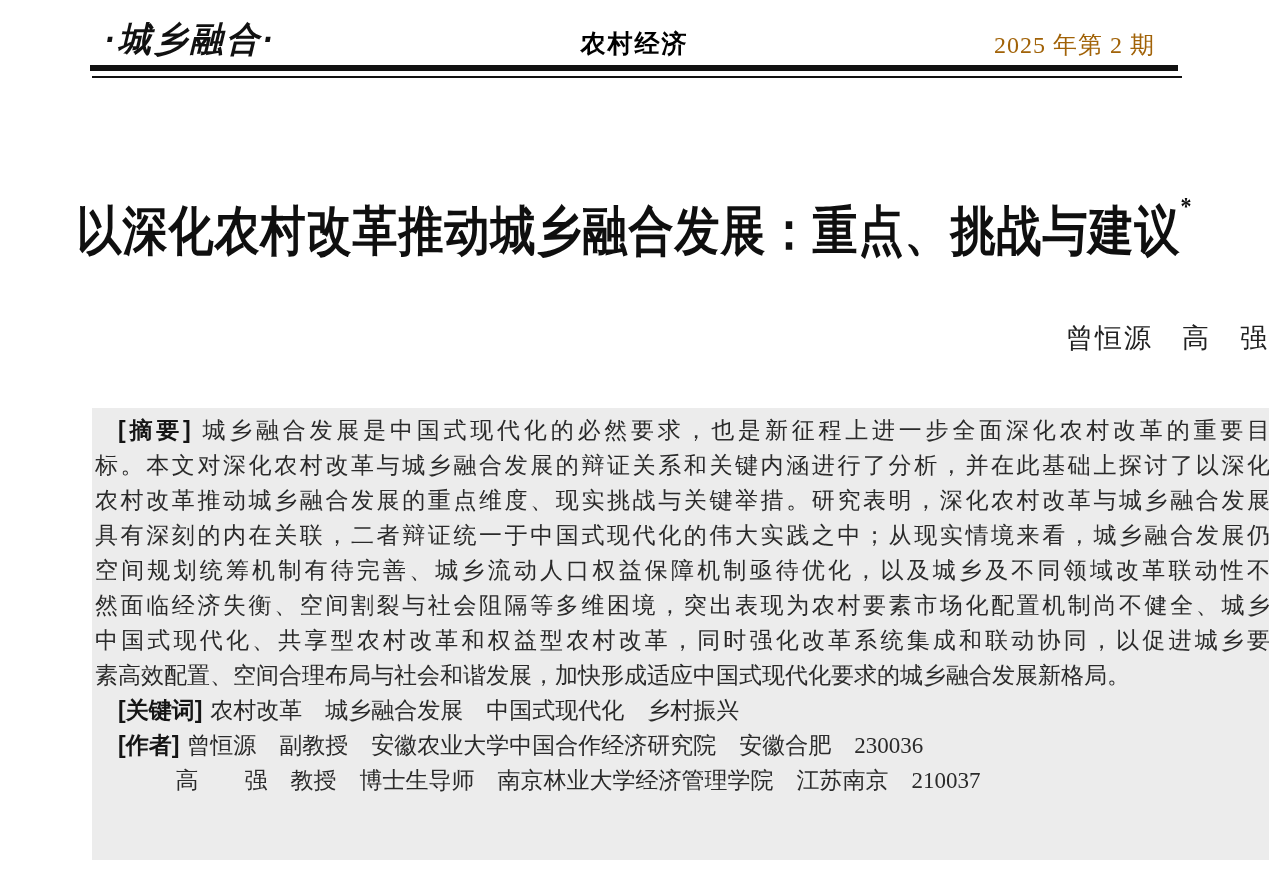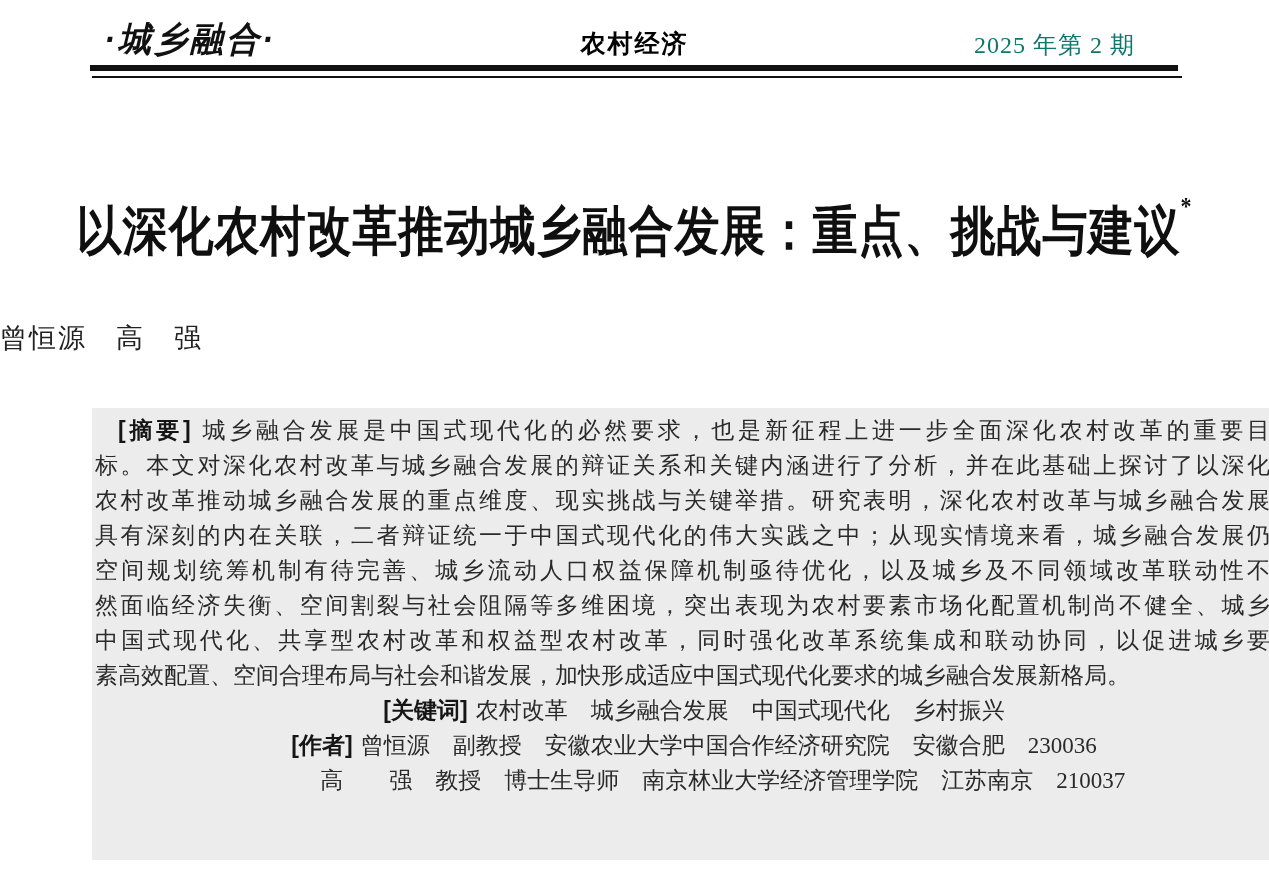--- a/index.html
+++ b/index.html
@@ -17,36 +17,36 @@
     font-size:33px;letter-spacing:3px;color:#111;
     transform:scaleY(1.05);transform-origin:left top;
     white-space:nowrap;
   }
   .section-label{
     left:0;right:0;top:27px;text-align:center;
     font-size:25px;font-weight:bold;letter-spacing:2px;color:#000000;
     white-space:nowrap;
   }
   .issue-label{
-    right:134px;top:29px;font-size:24px;letter-spacing:1px;color:#0f766e;
+    right:114px;top:29px;font-size:24px;letter-spacing:1px;color:#a16207;
     white-space:nowrap;
   }
   .rule-thick{left:90px;top:65px;width:1088px;height:6px;background:#111;}
   .rule-thin{left:92px;top:76px;width:1090px;height:2px;background:#111;}
 
   
   .title{
     left:0;right:0;top:196px;text-align:center;
     font-size:45px;font-weight:bold;letter-spacing:1px;color:#0f0f0f;
     transform:scaleY(1.18);transform-origin:center top;
     white-space:nowrap;
   }
   .title sup{font-size:22px;vertical-align:top;position:relative;top:-4px;}
   .byline{
-    left:0;right:0;top:320px;text-align:left;
+    left:0;right:0;top:320px;text-align:right;
     font-size:27px;letter-spacing:2px;color:#222;
     white-space:nowrap;
   }
 
   
   .abstract-box{
     left:92px;top:408px;width:1190px;height:452px;
     background:#ececec;box-sizing:border-box;
     padding:5px 12px 0 3px;
   }
@@ -55,21 +55,21 @@
     letter-spacing:0px;
   }
   .jl{text-align:justify;text-align-last:justify;}
   .ind{text-indent:1em;}
   .ind2{text-indent:3.5em;}
   .lbl{
     font-family:"Liberation Sans", sans-serif;
     font-weight:bold;color:#151515;margin-right:8px;
   }
   .gap{margin-left:22px;}
-  .nowrap{white-space:nowrap;text-align:center;}
+  .nowrap{white-space:nowrap;}
 </style>
 </head>
 <body>
 
 <div class="abs col-label">·城乡融合·</div>
 <div class="abs section-label">农村经济</div>
 <div class="abs issue-label">2025 年第 2 期</div>
 <div class="abs rule-thick"></div>
 <div class="abs rule-thin"></div>
 

